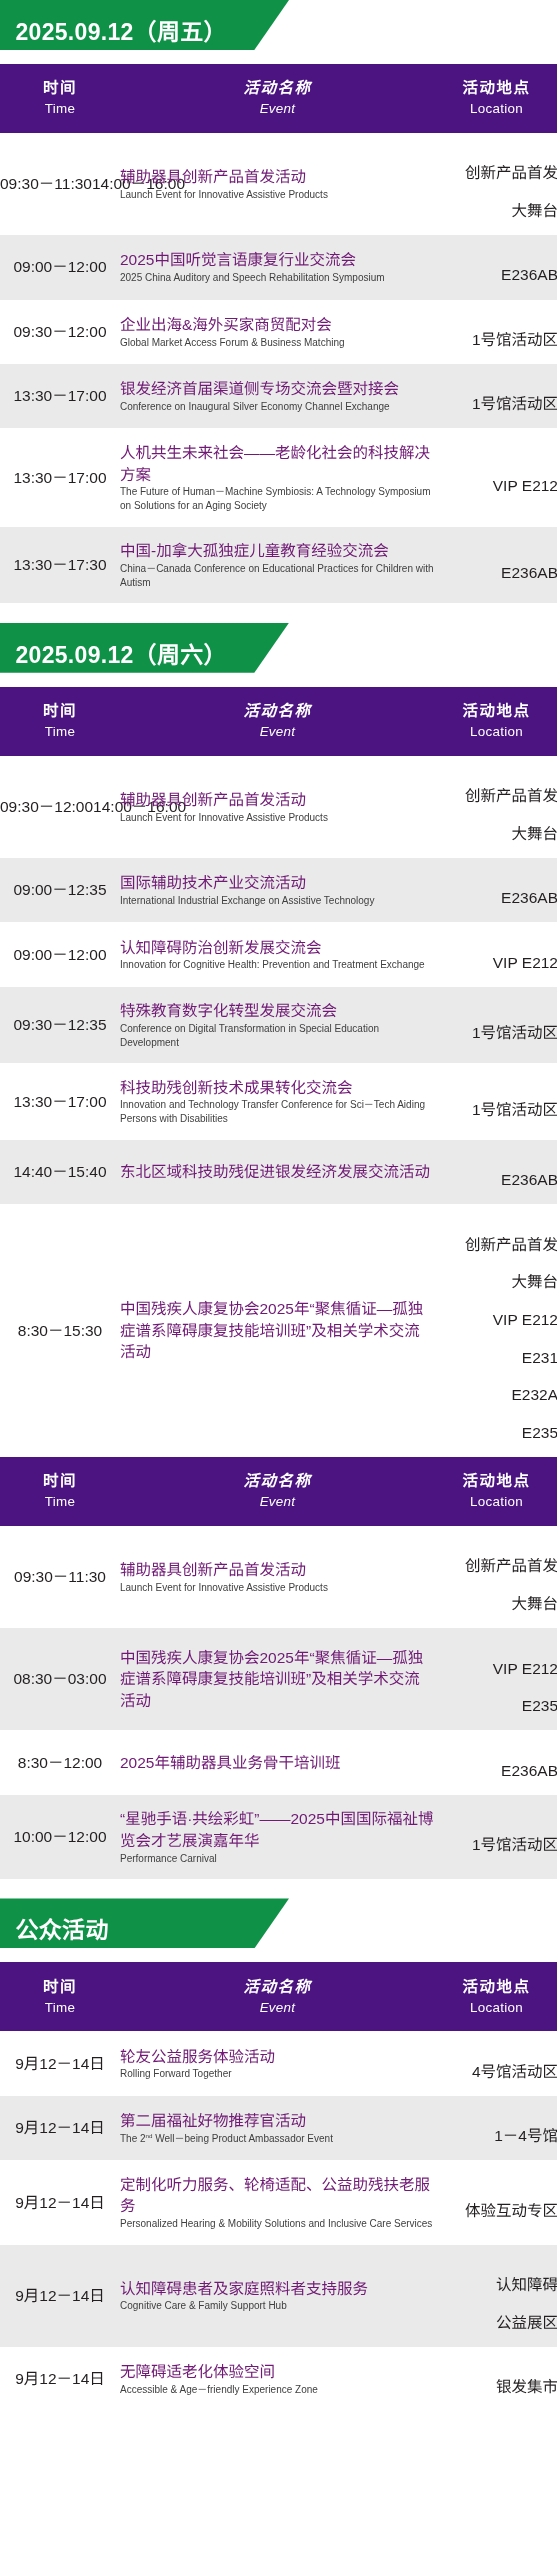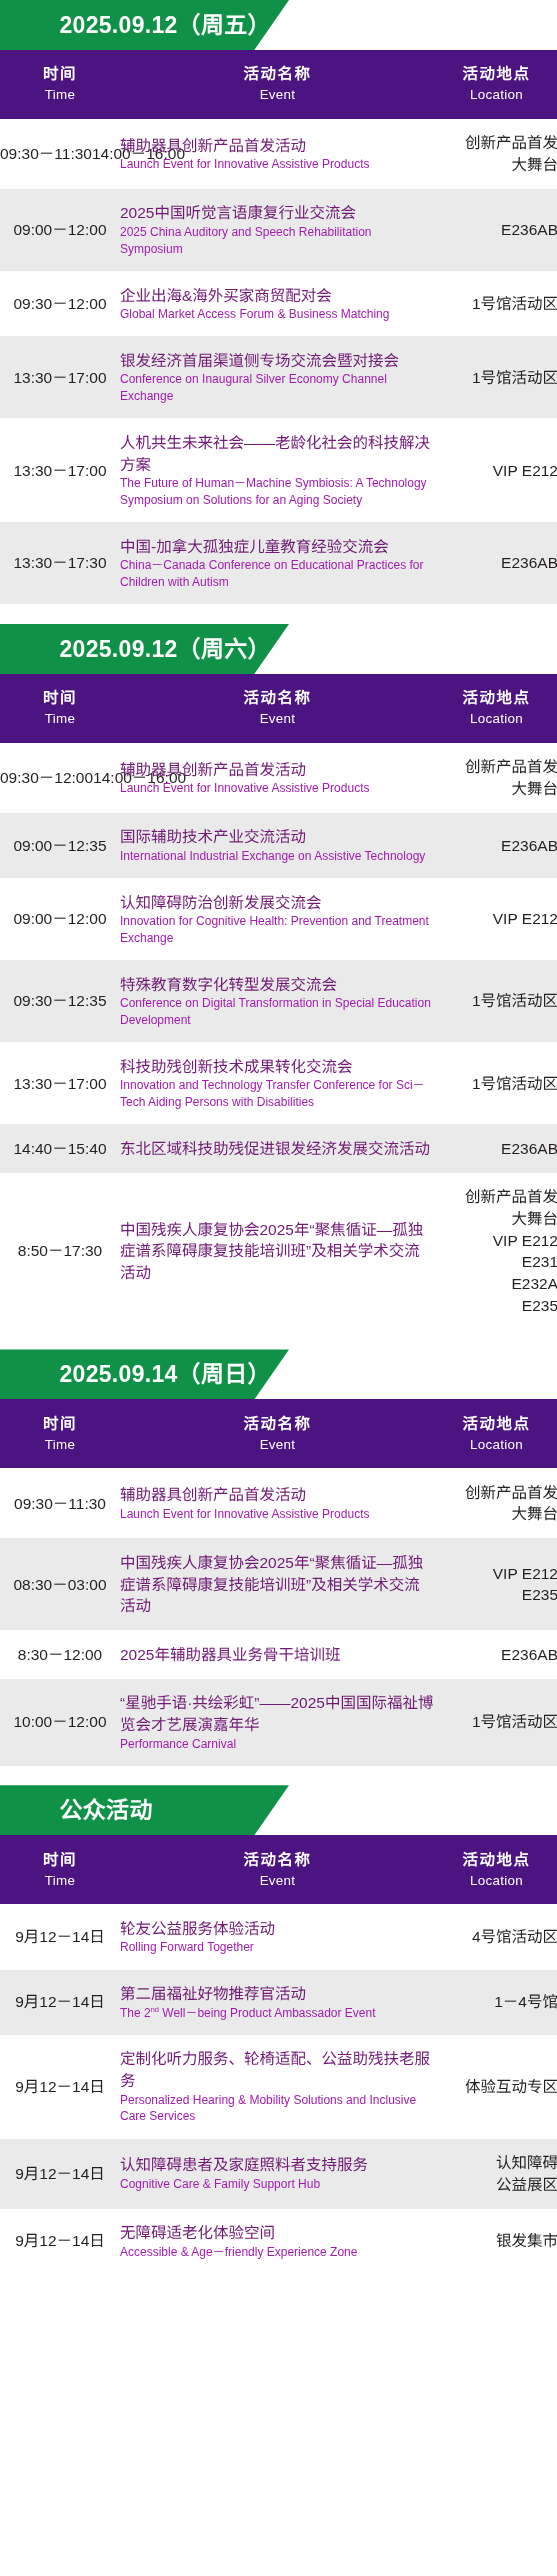--- a/index.html
+++ b/index.html
@@ -10,26 +10,25 @@
     font-family:"Liberation Sans","DejaVu Sans",sans-serif;
     -webkit-font-smoothing:antialiased;
   }
   body { width:558px; padding:0 0 12.4px 0; }
 
   .section { width:558px; }
 
   
   .day-banner {
     position:relative;
-    height:50px;
+    height:64px;
     width:558px;
     margin-top:19.6px;
     display:flex;
     align-items:center;
-    padding-left:44px;
   }
   .day-banner .shape {
     position:absolute;
     left:0; top:0;
     width:289px; height:50px;
     background:#0f9247;
     clip-path:polygon(0 0, 100% 0, 88% 100%, 0 100%);
   }
   .day-banner.public .shape { width:289px; }
   .day-banner .label {
@@ -59,21 +58,21 @@
     background:#4b1480;
     color:#ffffff;
     font-weight:bold;
     padding:13.4px 0 14.5px 0;
     vertical-align:middle;
     line-height:1.42;
   }
   table.sched thead th .cn { font-size:15.5px; display:block; letter-spacing:1.5px; }
   table.sched thead th .en { font-size:13.4px; display:block; font-weight:normal; letter-spacing:0.3px; }
   table.sched thead th.th-time { text-align:center; }
-  table.sched thead th.th-event { text-align:center; }
+  table.sched thead th.th-event { text-align:center;font-style:italic; }
   table.sched thead th.th-loc { text-align:center; }
 
   table.sched tbody tr td {
     vertical-align:middle;
     padding:13.4px 0;
     color:#231f20;
     background:#ffffff;
   }
   table.sched tbody tr.alt td { background:#eaeaea; }
 
@@ -86,29 +85,29 @@
     padding-right:3.1px;
     color:#231f20;
     margin-top:31px;
   }
   td.event {
     padding-left:7.2px;
     padding-right:17.6px;
     line-height:1.40;
   }
   td.event .cn { font-size:15.5px; display:block; color:#701a75; }
-  td.event .en { font-size:12px; display:block; color:#a21caf; }
+  td.event .en { font-size:10px; display:block; color:#404040; }
   td.loc {
     text-align:right;
     padding-right:12.4px;
     font-size:15.5px;
     line-height:1.40;
     color:#231f20;
   }
-  td.loc .ln { display:block; white-space:nowrap; }
+  td.loc .ln { display:block; white-space:nowrap;margin-top:16px; }
   sup { font-size:0.62em; vertical-align:super; }
 </style>
 </head>
 <body>
 
 <div id="root">
     <div class="section">
       <div class="day-banner first">
         <div class="shape"></div>
         <div class="label">2025.09.12（周五）</div>
@@ -282,41 +281,37 @@
           <tr class="alt">
             <td class="time"><span class="ln">14:40－15:40</span></td>
             <td class="event">
               <span class="cn">东北区域科技助残促进银发经济发展交流活动</span>
             </td>
             <td class="loc">
               <span class="ln">E236AB</span>
             </td>
           </tr>
           <tr>
-            <td class="time"><span class="ln">8:50－17:30</span></td>
+            <td class="time"><span class="ln">8:30－15:30</span></td>
             <td class="event">
               <span class="cn">中国残疾人康复协会2025年“聚焦循证—孤独症谱系障碍康复技能培训班”及相关学术交流活动</span>
             </td>
             <td class="loc">
               <span class="ln">创新产品首发</span>
               <span class="ln">大舞台</span>
               <span class="ln">VIP E212</span>
               <span class="ln">E231</span>
               <span class="ln">E232A</span>
               <span class="ln">E235</span>
             </td>
           </tr>
         </tbody>
       </table>
     </div>
     <div class="section">
-      <div class="day-banner">
-        <div class="shape"></div>
-        <div class="label">2025.09.14（周日）</div>
-      </div>
       <table class="sched">
         <colgroup>
           <col class="c-time">
           <col class="c-event">
           <col class="c-loc">
         </colgroup>
         <thead>
           <tr>
             <th class="th-time">
               <span class="cn">时间</span>

